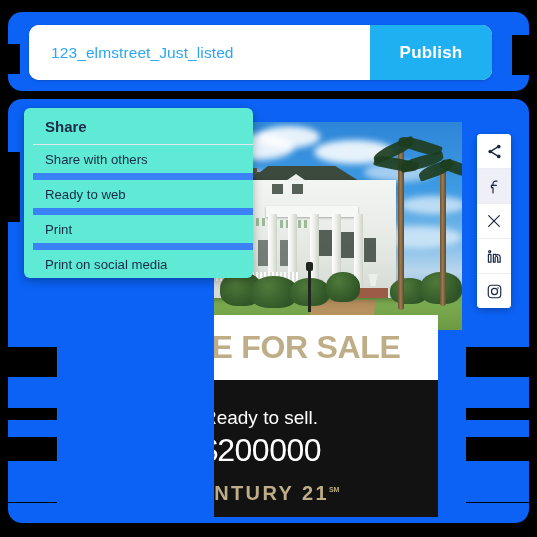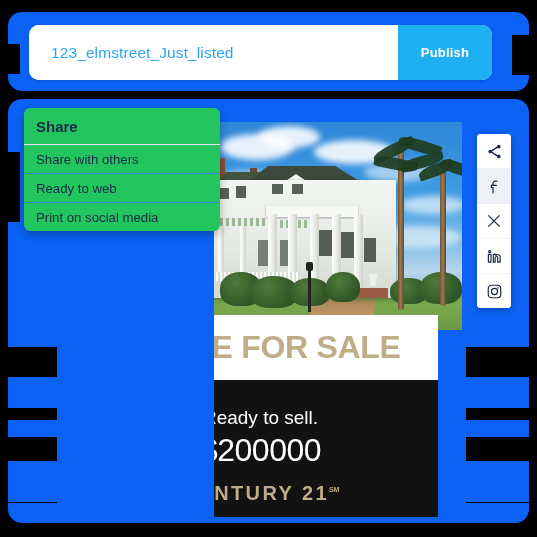--- a/index.html
+++ b/index.html
@@ -73,54 +73,55 @@
     background: #FFFFFF;
     font-family: "Liberation Sans", sans-serif;
     font-size: 15.5px;
     color: #2BA6F2;
     padding: 0 18px 0 22px;
     letter-spacing: .1px;
   }
   #search-input::placeholder { color: #9ec9e8; }
   #publish-button {
     flex: 0 0 auto;
-    width: 94px;
+    width: 122px;
     background: #1FB0F2;
     border: none;
     color: #FFFFFF;
     font-family: "Liberation Sans", sans-serif;
-    font-size: 13px;
+    font-size: 17px;
     font-weight: bold;
     cursor: pointer;
     letter-spacing: .2px;
   }
 
   
   #share-menu {
     position: absolute;
     left: 24px; top: 108px;
-    width: 196px;
-    background: #22c55e;
+    width: 220px;
+    background: #5eead4;
     border-radius: 6px;
     box-shadow: 0 3px 10px rgba(0,0,0,.30);
     overflow: hidden;
     z-index: 40;
+    padding-left: 9px;
   }
   #share-menu-title {
     font-size: 15px;
     font-weight: bold;
     color: #1B2A47;
     padding: 10px 12px 9px 12px;
     border-bottom: 1px solid #e3e6ea;
   }
   .menu-item {
     font-size: 13.2px;
     color: #1B2A47;
     padding: 6.5px 12px 6.5px 12px;
-    border-bottom: 1px solid #3b82f6;
+    border-bottom: 7px solid #3b82f6;
     cursor: pointer;
     white-space: nowrap;
   }
   .menu-item:last-child { border-bottom: none; }
 
   
   #poster {
     position: absolute;
     left: 214px; top: 122px;
     width: 248px; height: 395px;
@@ -367,20 +368,21 @@
 
   <div id="searchbar">
     <input id="search-input" type="text" value="123_elmstreet_Just_listed" placeholder="Enter file name" style="">
     <button id="publish-button">Publish</button>
   </div>
 
   <div id="share-menu">
     <div id="share-menu-title">Share</div>
     <div class="menu-item">Share with others</div>
     <div class="menu-item">Ready to web</div>
+    <div class="menu-item">Print</div>
     <div class="menu-item">Print on social media</div>
   </div>
 
   <div id="poster">
 
     <div id="photo">
       <div class="cloud" style="left:6px;  top:12px; width:74px; height:26px;"></div>
       <div class="cloud" style="left:44px; top:4px;  width:62px; height:22px;"></div>
       <div class="cloud" style="left:100px;top:18px; width:80px; height:24px;"></div>
       <div class="cloud" style="left:150px;top:40px; width:70px; height:20px; opacity:.6;"></div>

